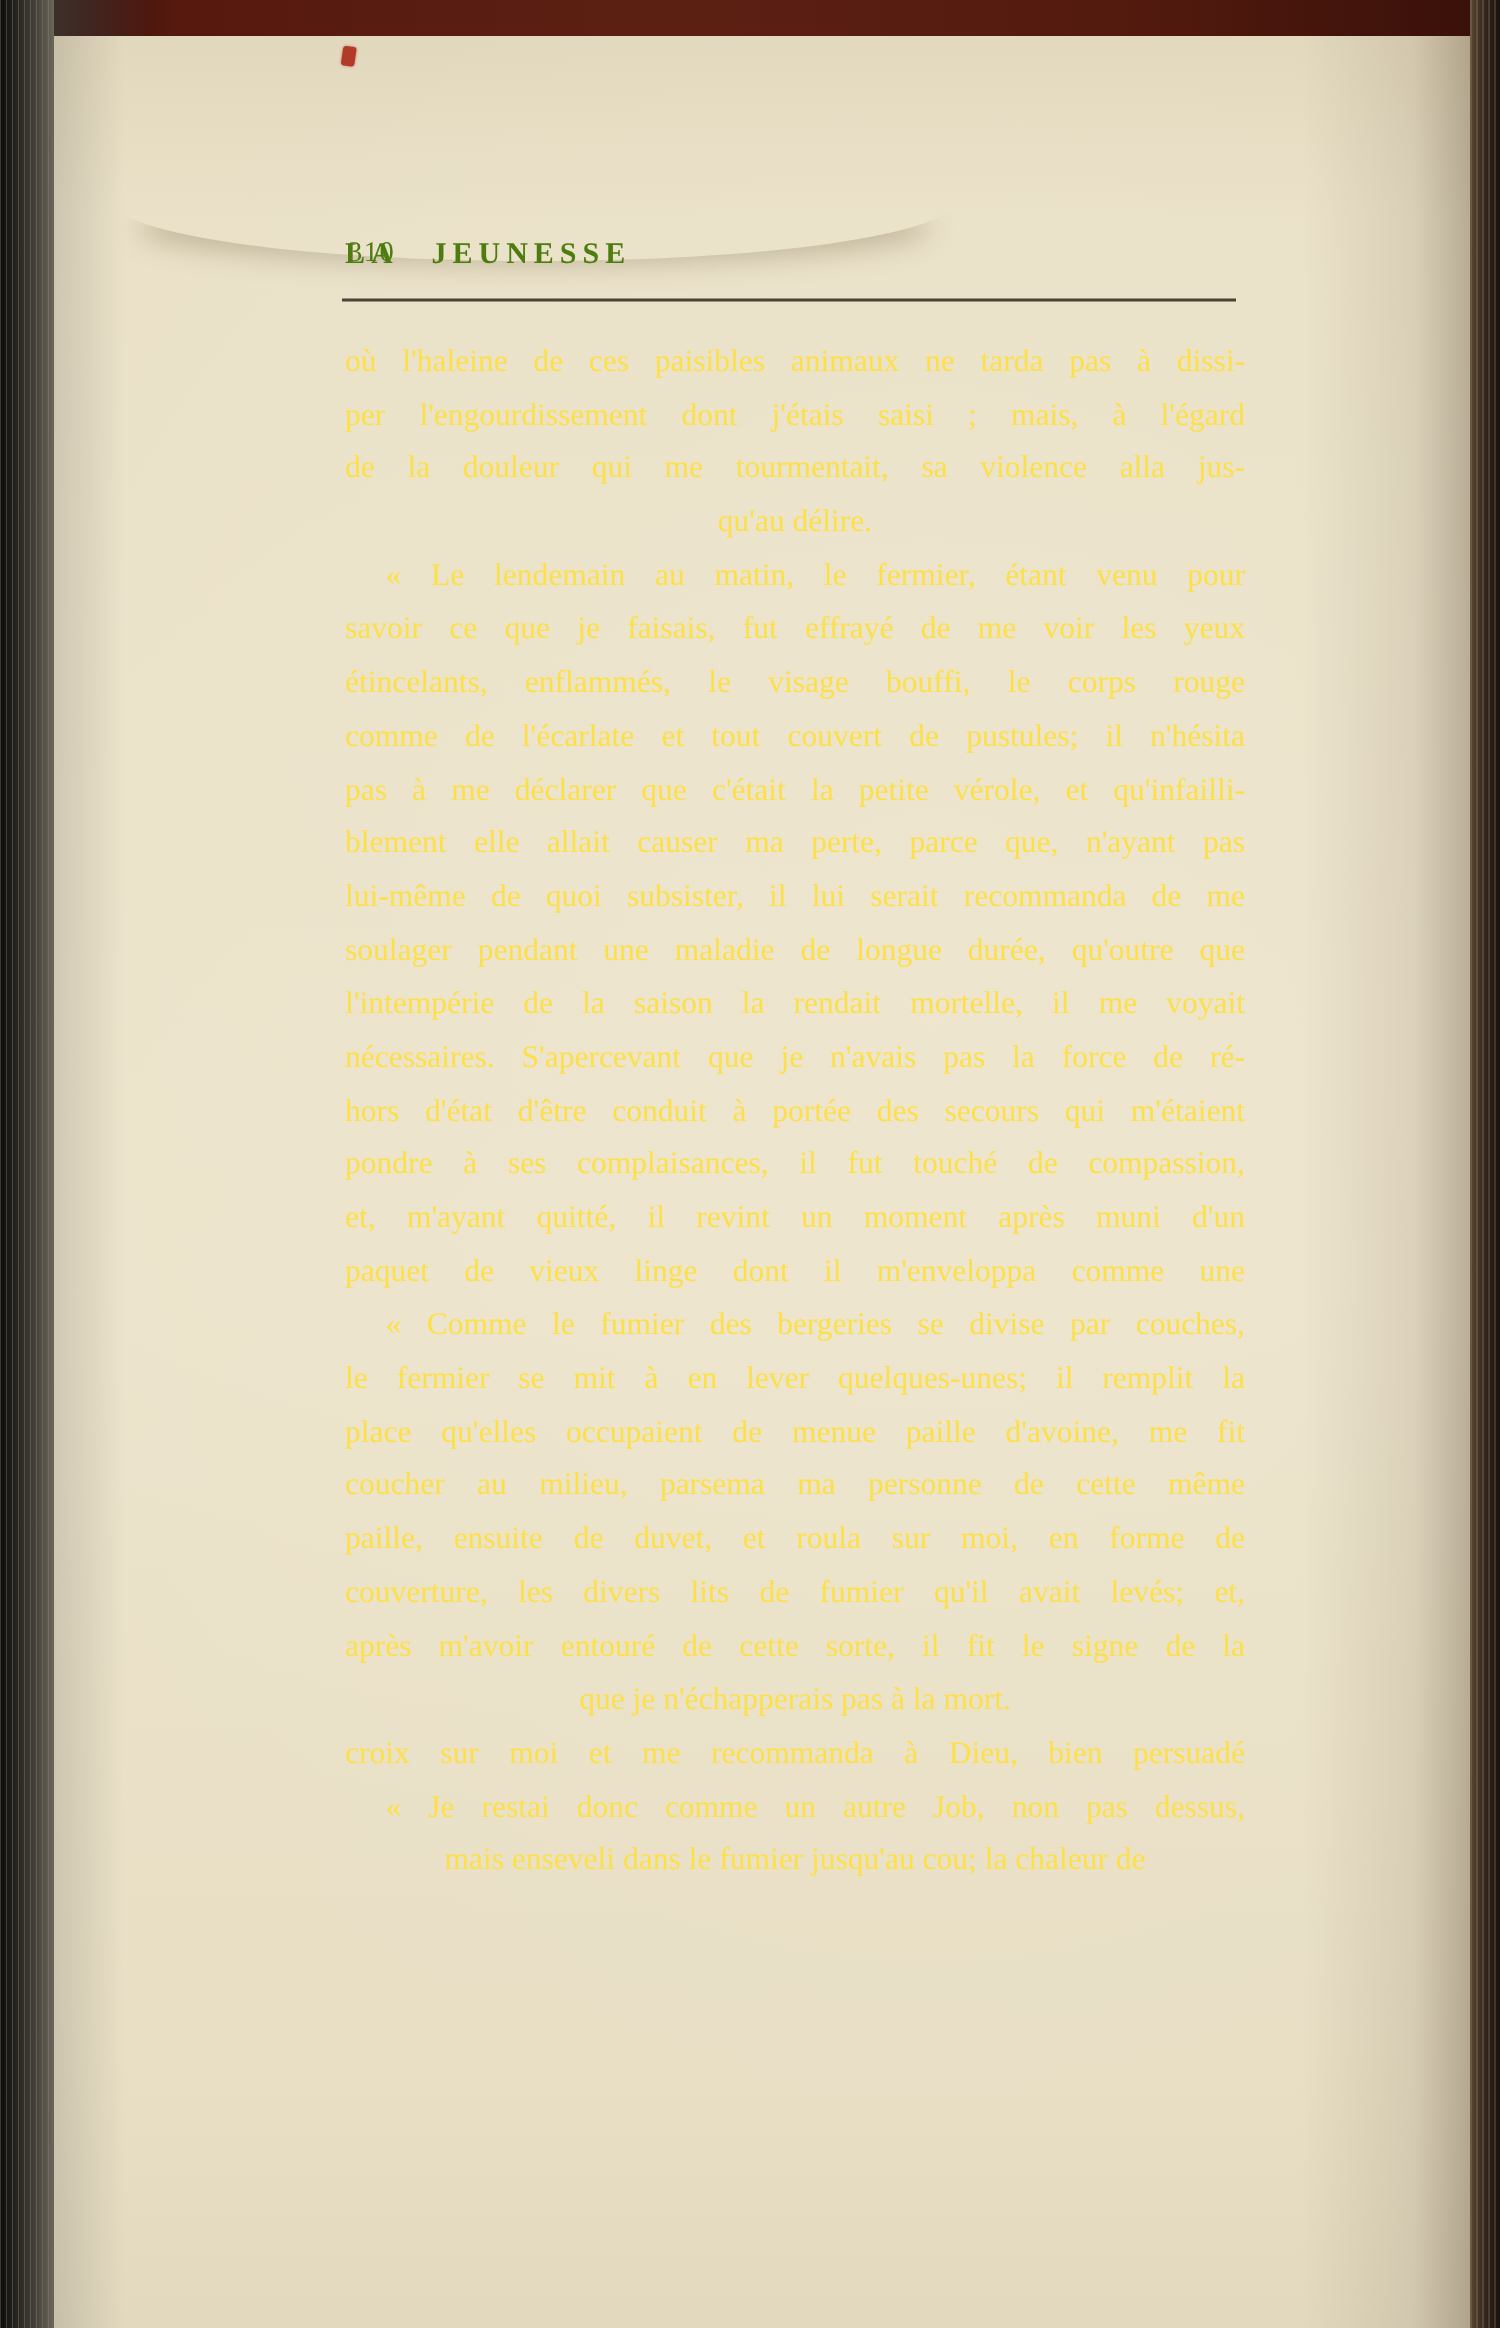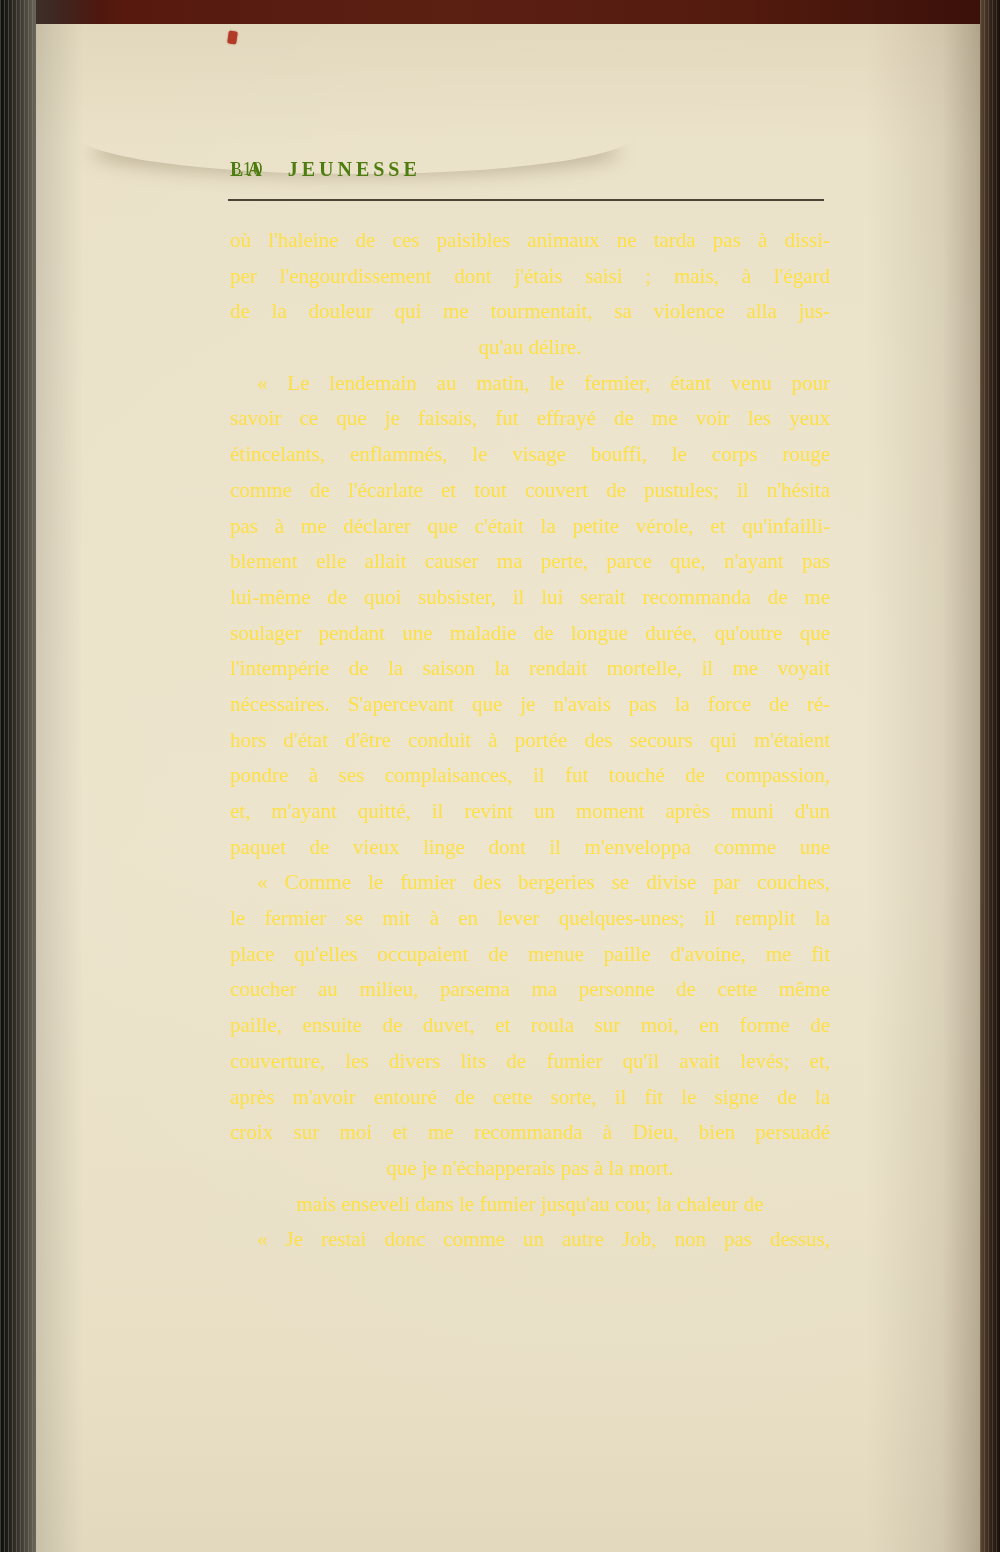--- a/index.html
+++ b/index.html
@@ -130,20 +130,20 @@
       <div class="line just">paquet de vieux linge dont il m'enveloppa comme une</div>
     </div>
     <div class="para">
       <div class="line just indent">« Comme le fumier des bergeries se divise par couches,</div>
       <div class="line just">le fermier se mit à en lever quelques-unes; il remplit la</div>
       <div class="line just">place qu'elles occupaient de menue paille d'avoine, me fit</div>
       <div class="line just">coucher au milieu, parsema ma personne de cette même</div>
       <div class="line just">paille, ensuite de duvet, et roula sur moi, en forme de</div>
       <div class="line just">couverture, les divers lits de fumier qu'il avait levés; et,</div>
       <div class="line just">après m'avoir entouré de cette sorte, il fit le signe de la</div>
+      <div class="line last">que je n'échapperais pas à la mort.</div>
       <div class="line just">croix sur moi et me recommanda à Dieu, bien persuadé</div>
-      <div class="line last">que je n'échapperais pas à la mort.</div>
     </div>
     <div class="para">
+      <div class="line just indent">« Je restai donc comme un autre Job, non pas dessus,</div>
       <div class="line last">mais enseveli dans le fumier jusqu'au cou; la chaleur de</div>
-      <div class="line just indent">« Je restai donc comme un autre Job, non pas dessus,</div>
     </div>
   </div>
 
 </body></html>

